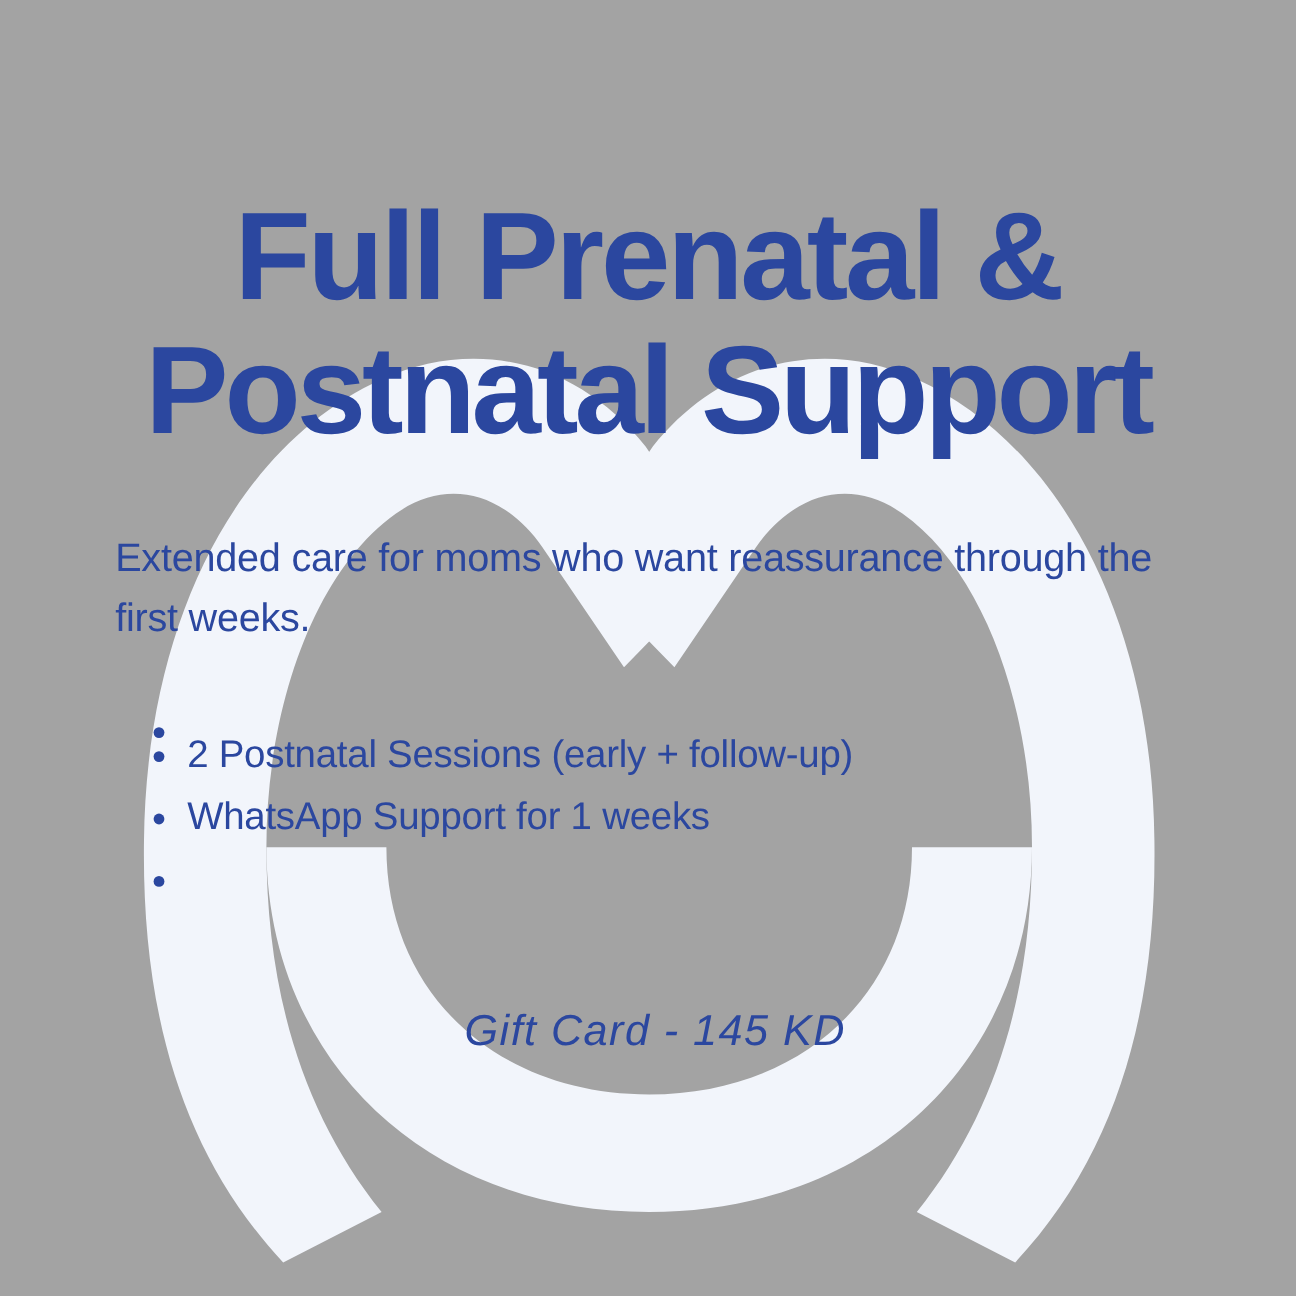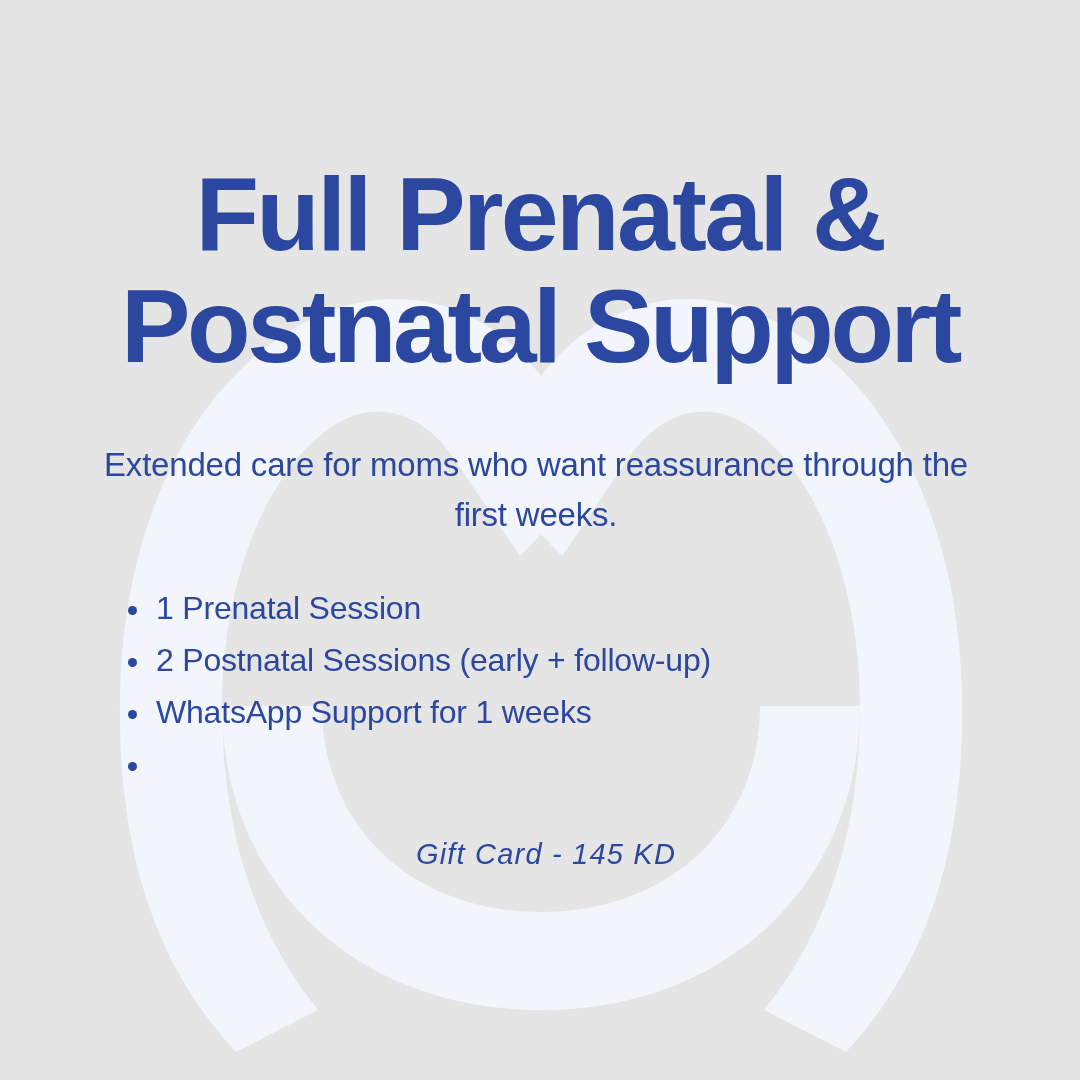--- a/index.html
+++ b/index.html
@@ -10,21 +10,21 @@
   }
   body {
     font-family: "Liberation Sans", "DejaVu Sans", sans-serif;
   }
 
   .card {
     position: relative;
     width: 1080px;
     height: 1080px;
     overflow: hidden;
-    background: #e5e5e5;
+    background: #a3a3a3;
     box-sizing: border-box;
   }
 
   
   .watermark {
     position: absolute;
     inset: 0;
     width: 1080px;
     height: 1080px;
     z-index: 0;
@@ -65,21 +65,20 @@
     position: absolute;
     top: 440px;
     left: 96px;
     width: 880px;
     color: #2B479F;
     font-size: 33px;
     line-height: 1.52;
     font-weight: 400;
     letter-spacing: -0.2px;
     margin: 0;
-    text-align: center;
   }
 
   .features {
     position: absolute;
     top: 592px;
     left: 128px;
     width: 860px;
     margin: 0;
     padding: 0;
     list-style: none;
@@ -105,21 +104,21 @@
     background: #2B479F;
   }
 
   .price {
     position: absolute;
     top: 838px;
     left: 40px;
     right: 28px;
     text-align: center;
     color: #2B479F;
-    font-size: 29px;
+    font-size: 36px;
     font-style: italic;
     font-weight: 300;
     letter-spacing: 1.2px;
     margin: 0;
   }
 </style>
 </head>
 <body>
 
 <div class="card">
@@ -166,21 +165,20 @@
     <h1 class="headline">
       <span class="hl-line hl-line-1">Full Prenatal &amp;</span>
       <span class="hl-line hl-line-2">Postnatal Support</span>
     </h1>
 
     <p class="subtitle">Extended care for moms who want reassurance through the first weeks.</p>
 
     <ul class="features">
       <li class="feature-item">
         <span class="feature-bullet"></span>
-        <span>1 Prenatal Session</span>
       </li>
       <li class="feature-item">
         <span class="feature-bullet"></span>
         <span>2 Postnatal Sessions (early + follow-up)</span>
       </li>
       <li class="feature-item">
         <span class="feature-bullet"></span>
         <span>WhatsApp Support for 1 weeks</span>
       </li>
       <li class="feature-item">

